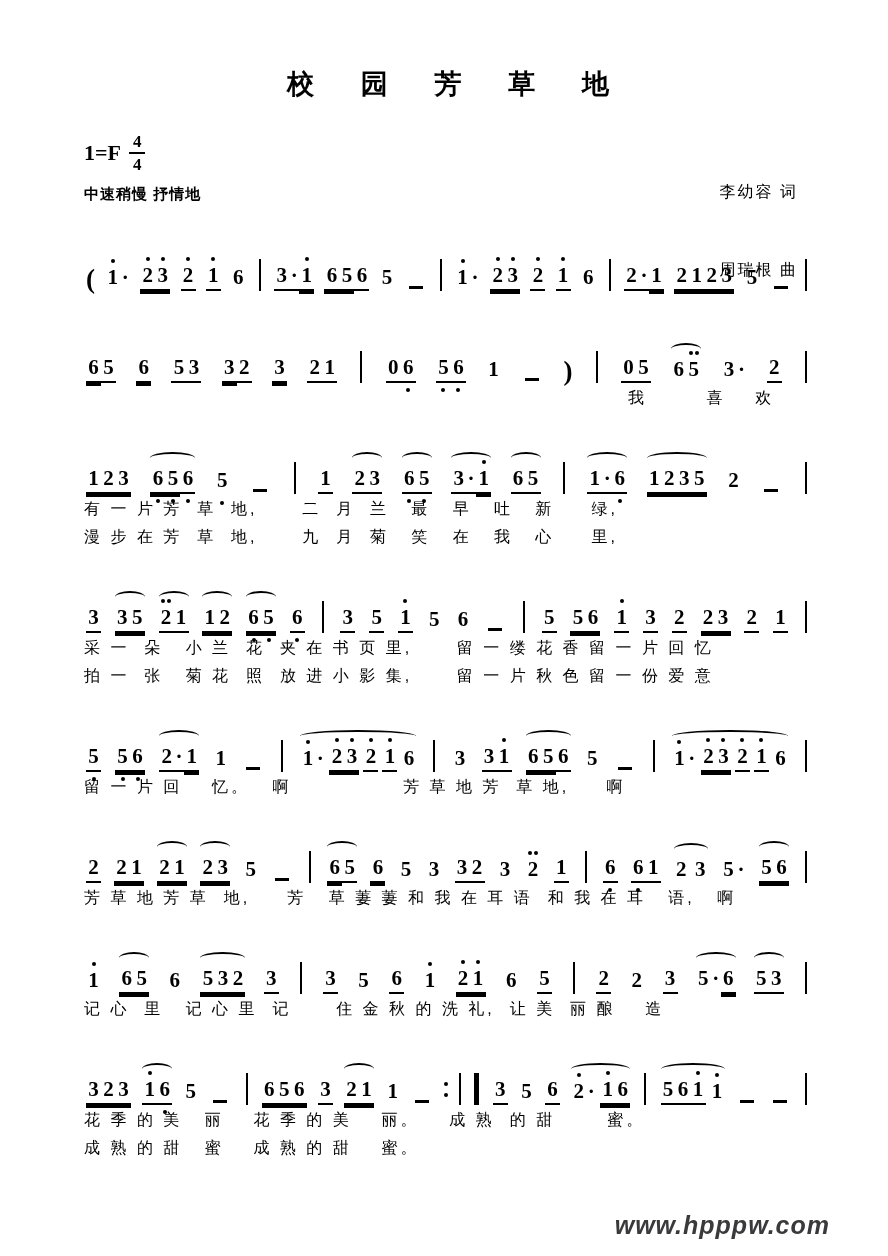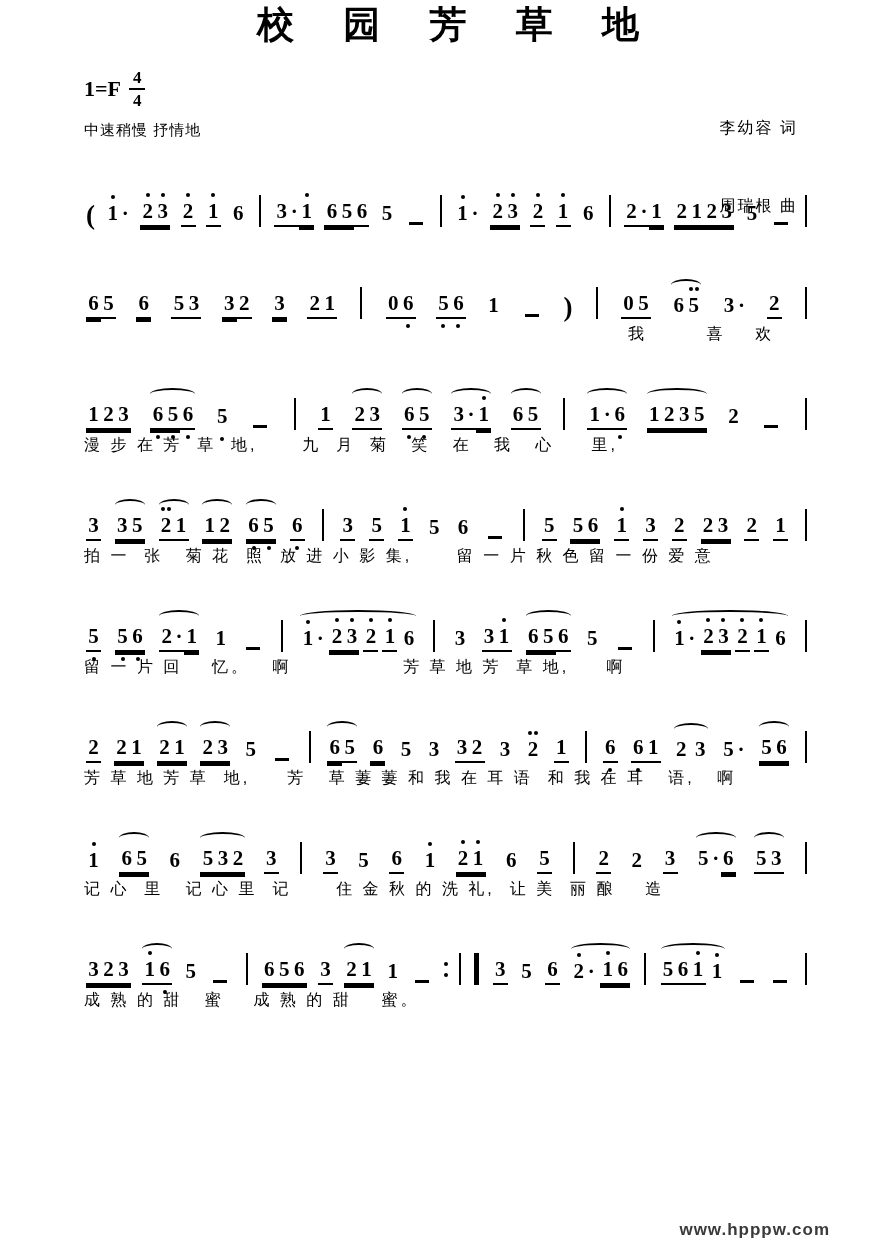--- a/index.html
+++ b/index.html
@@ -5,32 +5,32 @@
   html,body { margin:0; padding:0; background:#777; }
   #page {
     position:relative; width:888px; height:1256px; margin:0 auto;
     background:#ffffff; overflow:hidden;
     font-family:"Liberation Sans", sans-serif; color:#000;
   }
   .content { padding:0 76px 0 84px; }
 
   
   .title {
-    text-align:center; 
+    text-align:center; margin-top:66px;
     font-family:"Liberation Serif", serif;
-    font-size:37px; font-weight:600; letter-spacing:20px; text-indent:20px;
+    font-size:27px; font-weight:600; letter-spacing:20px; text-indent:20px;
     white-space:pre;
   }
-  .meta-row { position:relative; height:92px; margin-top:13px; }
+  .meta-row { position:relative; height:92px; margin-top:25px; }
   .key-block { position:absolute; left:0; top:6px; }
   .key-line { display:flex; align-items:center; font-family:"Liberation Serif", serif; font-weight:bold; font-size:22px; }
   .meter { display:inline-flex; flex-direction:column; align-items:center; line-height:1; margin-left:8px; font-size:17px; }
   .meter .mtop { border-bottom:2px solid #000; padding:0 4px 2px; }
   .meter .mbot { padding-top:2px; }
-  .tempo { margin-top:12px; font-size:15px; font-weight:normal; letter-spacing:1px; }
+  .tempo { margin-top:12px; font-size:15px; font-weight:bold; letter-spacing:1px; }
   .credits { position:absolute; right:14px; top:0; text-align:center; font-size:16px; line-height:26px; letter-spacing:2px; white-space:pre; }
 
   
   #systems { margin-top:10px; }
   .system { margin-bottom:21px; }
   .note-line {
     display:flex; justify-content:space-between; align-items:flex-end;
     height:46px; padding-top:16px;
     font-family:"Liberation Serif", serif; font-weight:bold;
   }
@@ -64,21 +64,21 @@
   
   .lyric {
     white-space:pre; font-size:16px; letter-spacing:3px; line-height:26px;
     margin-top:2px;
   }
   .sys2 .lyric { padding-left:544px; }
 
   
   .watermark {
     position:absolute; right:58px; bottom:16px;
-    font-size:17px; font-weight:bold; color:#3a3a3c;
+    font-size:25px; font-weight:bold; font-style:italic; color:#3a3a3c;
     letter-spacing:1px;
   }
 </style>
 </head>
 <body>
 
 <div id="page">
   <div class="content">
 
     <div class="title">校 园 芳 草 地</div>
@@ -393,20 +393,21 @@
                 <span class="ch">2</span>
               </span>
             </span>
             <span class="unit">
               <span class="dash"></span>
             </span>
             <span class="unit">
               <span class="bar"></span>
             </span>
           </div>
+          <div class="lyric">有 一 片 芳  草  地,      二  月  兰   最   早   吐   新     绿,</div>
           <div class="lyric">漫 步 在 芳  草  地,      九  月  菊   笑   在   我   心     里,</div>
         </div>
         <div class="system sys4">
           <div class="note-line">
             <span class="unit">
               <span class="tok">
                 <span class="ch u1">3</span>
               </span>
             </span>
             <span class="unit arc">
@@ -511,20 +512,21 @@
             </span>
             <span class="unit">
               <span class="tok">
                 <span class="ch u1">1</span>
               </span>
             </span>
             <span class="unit">
               <span class="bar"></span>
             </span>
           </div>
+          <div class="lyric">采 一  朵   小 兰  花  夹 在 书 页 里,      留 一 缕 花 香 留 一 片 回 忆</div>
           <div class="lyric">拍 一  张   菊 花  照  放 进 小 影 集,      留 一 片 秋 色 留 一 份 爱 意</div>
         </div>
         <div class="system sys5">
           <div class="note-line">
             <span class="unit">
               <span class="tok">
                 <span class="ch u1">5<span class="db"><span class="dot"></span></span></span>
               </span>
             </span>
             <span class="unit">
@@ -954,19 +956,20 @@
             <span class="unit">
               <span class="dash"></span>
             </span>
             <span class="unit">
               <span class="dash"></span>
             </span>
             <span class="unit">
               <span class="bar"></span>
             </span>
           </div>
+          <div class="lyric">花 季 的 美   丽    花 季 的 美    丽。    成 熟  的 甜       蜜。</div>
           <div class="lyric">成 熟 的 甜   蜜    成 熟 的 甜    蜜。</div>
         </div>
       </div>
   </div>
 
   <div class="watermark">www.hpppw.com</div>
 </div>
 
 </body></html>

